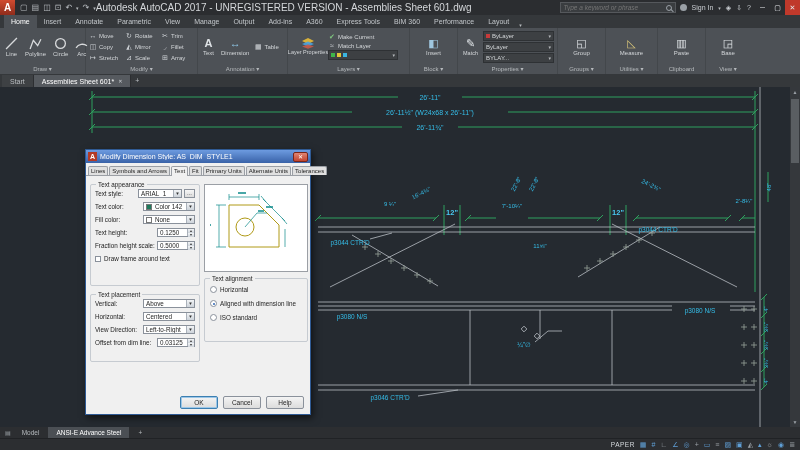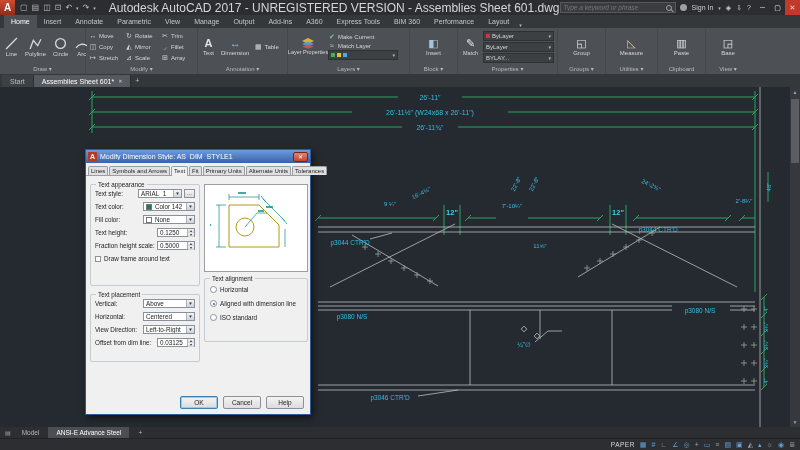--- a/index.html
+++ b/index.html
@@ -4,21 +4,21 @@
 <style>
 *{margin:0;padding:0;box-sizing:border-box}
 html,body{width:800px;height:450px}
 body{font-family:"Liberation Sans",sans-serif;background:#000;overflow:hidden}
 .app{position:relative;width:800px;height:450px;overflow:hidden;background:#252a30}
 
 
 .titlebar{position:absolute;top:0;left:0;right:0;height:15px;background:#2b2d30;display:flex;align-items:center;color:#c9cdd1;font-size:7px;z-index:40}
 .alogo{width:15px;height:15px;background:linear-gradient(#d14b30,#8f2c1b);color:#fff;font-weight:bold;font-size:10px;display:flex;align-items:center;justify-content:center}
 .qat{display:flex;gap:4px;margin-left:5px;font-size:8px;color:#b8bcc0;align-items:center}
-.tb-title{flex:1;text-align:right;font-size:12px;color:#d4d7da;white-space:nowrap;overflow:hidden}
+.tb-title{flex:1;text-align:left;font-size:10px;color:#d4d7da;white-space:nowrap;overflow:hidden}
 .tb-search{display:flex;align-items:center;background:#3a3d40;border:1px solid #55585c;height:11px;width:116px;padding:0 3px;gap:3px}
 .tb-search input{flex:1;background:transparent;border:none;color:#cfd3d7;font-size:6.5px;outline:none;font-style:italic;width:80px}
 .mag{width:6px;height:6px;border:1px solid #9aa0a6;border-radius:50%;position:relative;flex:none}
 .mag:after{content:"";position:absolute;width:4px;height:1px;background:#9aa0a6;transform:rotate(45deg);right:-3px;bottom:-1px}
 .tb-right{display:flex;align-items:center;gap:5px;margin:0 4px;font-size:7px;white-space:nowrap}
 .headico{width:7px;height:7px;border-radius:50%;background:#9aa0a6;display:inline-block}
 .winbtns{display:flex;flex:none}
 .winbtns span{width:15px;height:15px;display:flex;align-items:center;justify-content:center;font-size:7px;color:#e3e5e7}
 .winbtns .close{background:#c0392b}
 

